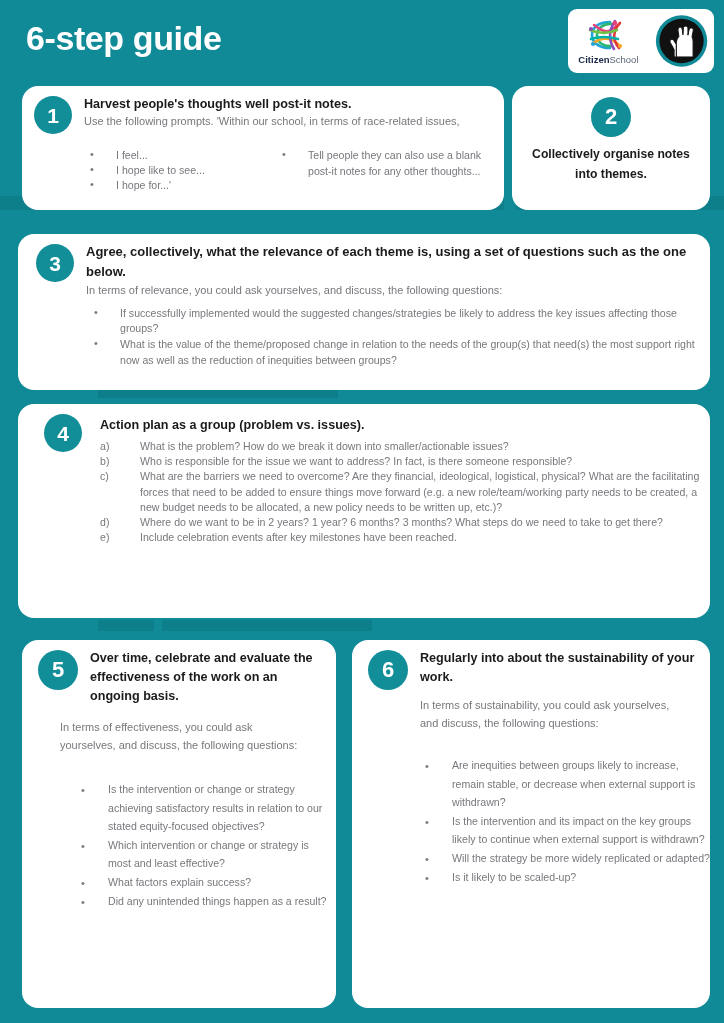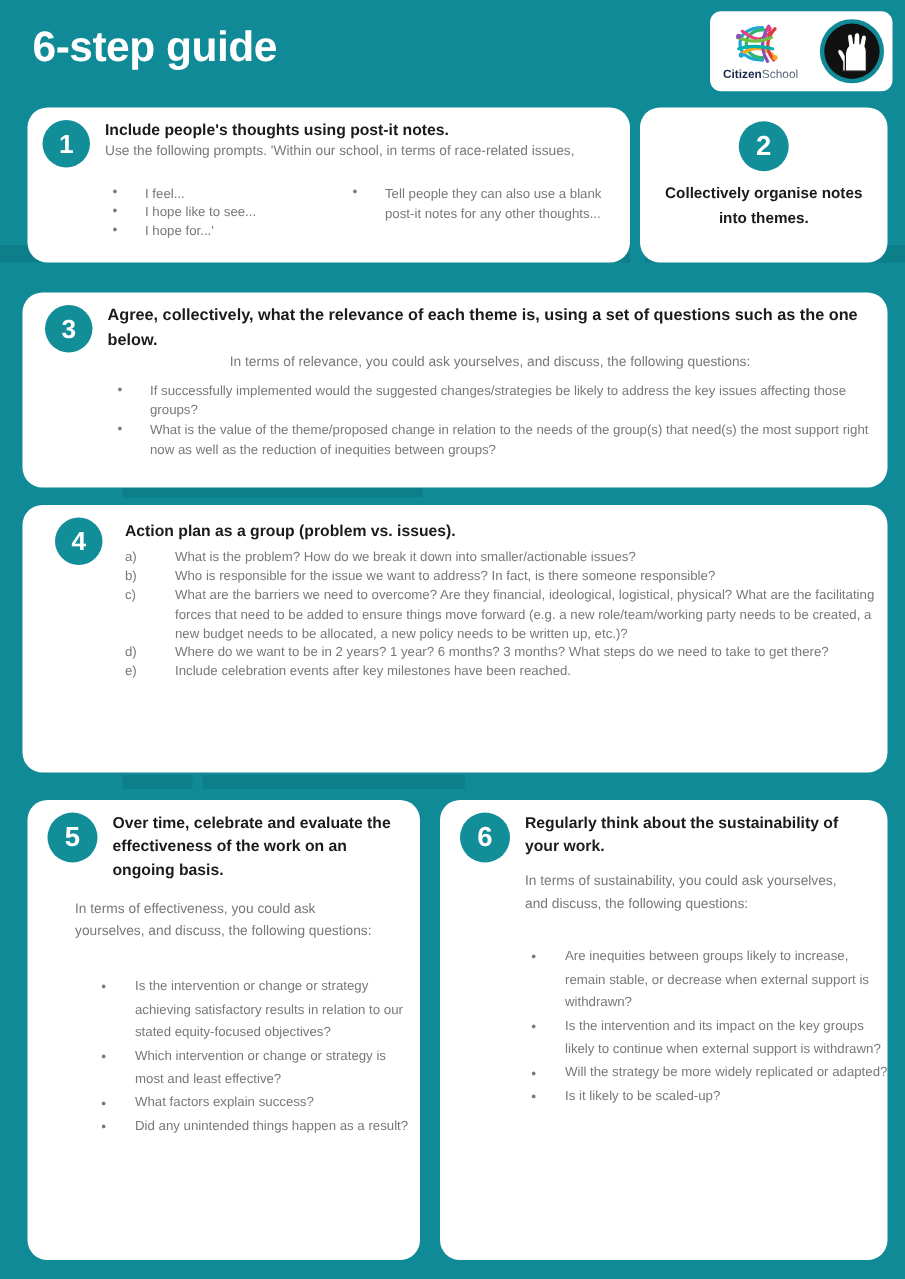--- a/index.html
+++ b/index.html
@@ -158,21 +158,21 @@
     font-size: 12.2px;
     font-weight: bold;
     color: #1b1b1b;
     line-height: 20px;
   }
 
   
   #card3 { left: 18px; top: 234px; width: 692px; height: 156px; }
   #card3 .num-badge { left: 18px; top: 10px; width: 38px; height: 38px; font-size: 21px; }
   #card3 .c3-title { position: absolute; left: 68px; top: 8px; width: 612px; font-size: 13px; line-height: 20px; }
-  #card3 .c3-intro { position: absolute; left: 68px; top: 49px; width: 612px; text-align: center; }
+  #card3 .c3-intro { position: absolute; left: 68px; top: 49px; width: 612px; }
   #card3 .c3-bullets { position: absolute; left: 68px; top: 72px; width: 620px; }
   #card3 .c3-bullets li { margin-bottom: 1px; }
 
   
   #card4 { left: 18px; top: 404px; width: 692px; height: 214px; }
   #card4 .num-badge { left: 26px; top: 10px; width: 38px; height: 38px; font-size: 21px; }
   #card4 .c4-title { position: absolute; left: 82px; top: 13px; width: 600px; }
   #card4 .c4-list { position: absolute; left: 82px; top: 35px; width: 602px; }
   #card4 .c4-list li { padding-left: 40px; margin-bottom: 0px; }
   #card4 .c4-list li .marker { left: 0px; }
@@ -236,21 +236,21 @@
   </div>
 
   <div class="connector" style="left:0px;  top:196px; width:504px; height:14px;"></div>
   <div class="connector" style="left:516px; top:196px; width:208px; height:14px;"></div>
   <div class="connector" style="left:98px;  top:387px; width:240px; height:11px;"></div>
   <div class="connector" style="left:98px;  top:620px; width:56px;  height:11px;"></div>
   <div class="connector" style="left:162px; top:620px; width:210px; height:11px;"></div>
 
   <div class="card" id="card1">
     <div class="num-badge">1</div>
-    <div class="card-title c1-title">Include people's thoughts using post-it notes.</div>
+    <div class="card-title c1-title">Harvest people's thoughts well post-it notes.</div>
     <div class="card-intro c1-intro">Use the following prompts. 'Within our school, in terms of race-related issues,</div>
     <ul class="bullets col-left">
       <li>I feel...</li>
       <li>I hope like to see...</li>
       <li>I hope for...'</li>
     </ul>
     <ul class="bullets col-right">
       <li>Tell people they can also use a blank post-it notes for any other thoughts...</li>
     </ul>
   </div>
@@ -289,21 +289,21 @@
     <ul class="bullets c5-bullets">
       <li>Is the intervention or change or strategy achieving satisfactory results in relation to our stated equity-focused objectives?</li>
       <li>Which intervention or change or strategy is most and least effective?</li>
       <li>What factors explain success?</li>
       <li>Did any unintended things happen as a result?</li>
     </ul>
   </div>
 
   <div class="card" id="card6">
     <div class="num-badge">6</div>
-    <div class="card-title c6-title">Regularly think about the sustainability of your work.</div>
+    <div class="card-title c6-title">Regularly into about the sustainability of your work.</div>
     <div class="card-intro c6-intro">In terms of sustainability, you could ask yourselves, and discuss, the following questions:</div>
     <ul class="bullets c6-bullets">
       <li>Are inequities between groups likely to increase, remain stable, or decrease when external support is withdrawn?</li>
       <li>Is the intervention and its impact on the key groups likely to continue when external support is withdrawn?</li>
       <li>Will the strategy be more widely replicated or adapted?</li>
       <li>Is it likely to be scaled-up?</li>
     </ul>
   </div>
 
 </div>

